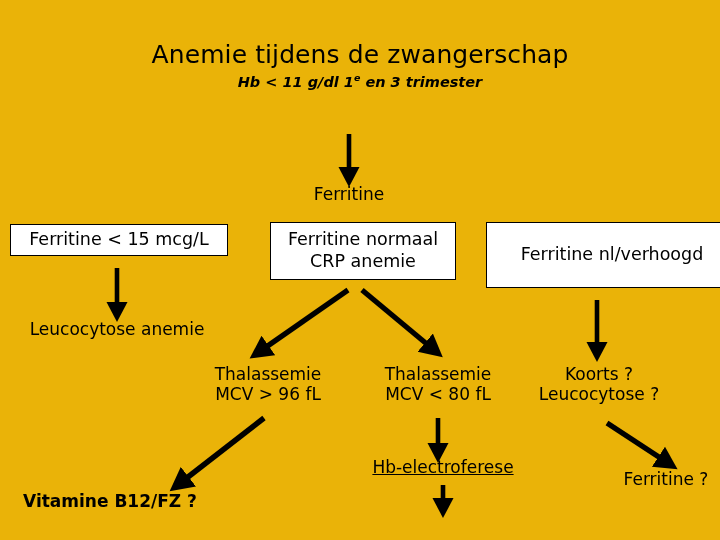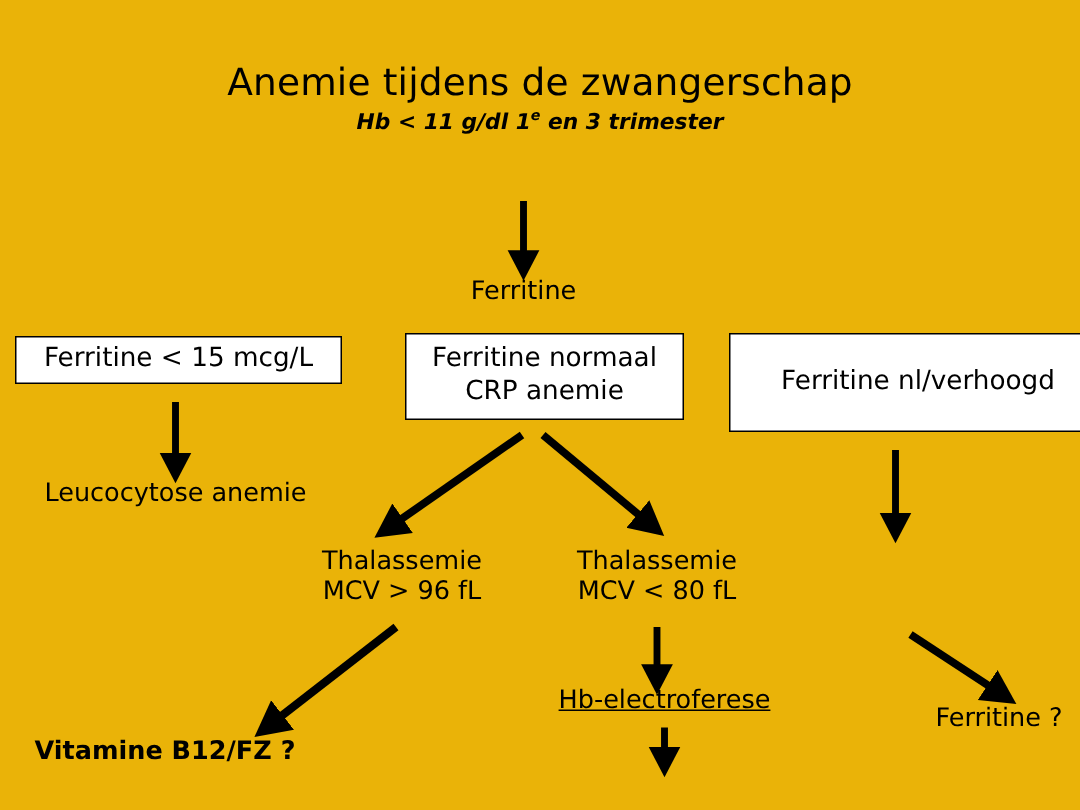--- a/index.html
+++ b/index.html
@@ -122,20 +122,24 @@
   <div class="node label" style="left:182px; top:364px; width:172px;">
     <span class="ln">Thalassemie</span>
     <span class="ln">MCV &gt; 96 fL</span>
   </div>
 
   <div class="node label" style="left:354px; top:364px; width:168px;">
     <span class="ln">Thalassemie</span>
     <span class="ln">MCV &lt; 80 fL</span>
   </div>
 
+  <div class="node label" style="left:513px; top:364px; width:172px;">
+    <span class="ln">Koorts ?</span>
+    <span class="ln">Leucocytose ?</span>
+  </div>
 
   <div class="node label" style="left:353px; top:457px; width:180px;text-decoration:underline;">Hb-electroferese</div>
 
   <div class="node label" style="left:614px; top:469px; width:104px;">Ferritine ?</div>
 
   <div class="node label" style="left:12px; top:491px; width:196px;font-weight:bold;">Vitamine B12/FZ ?</div>
 
 
 </div>
 

